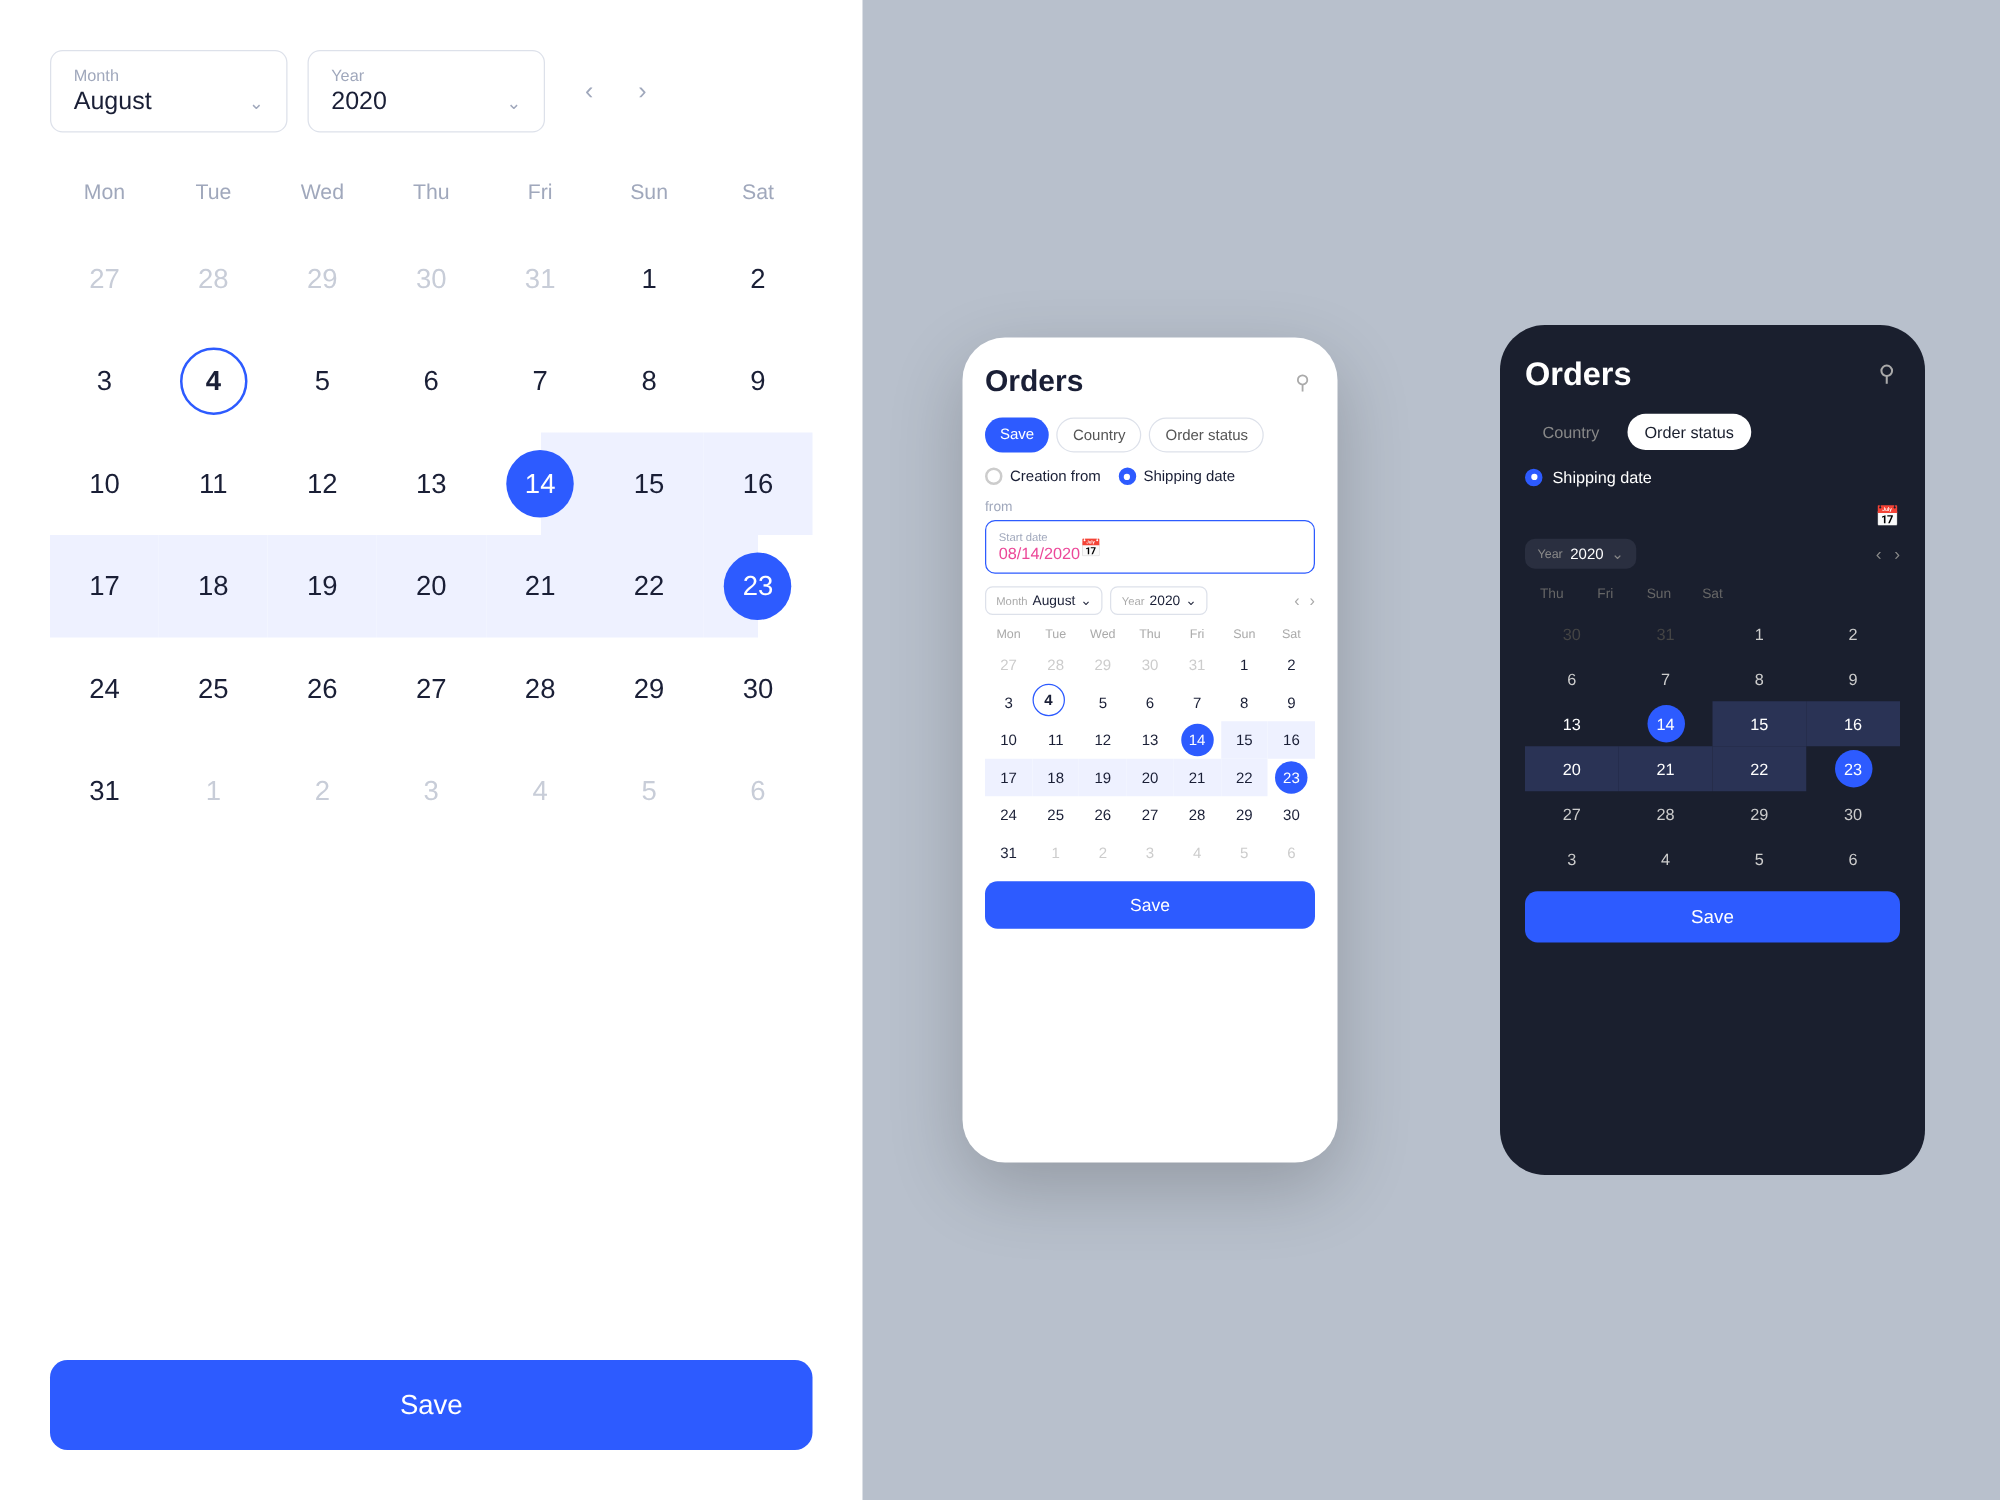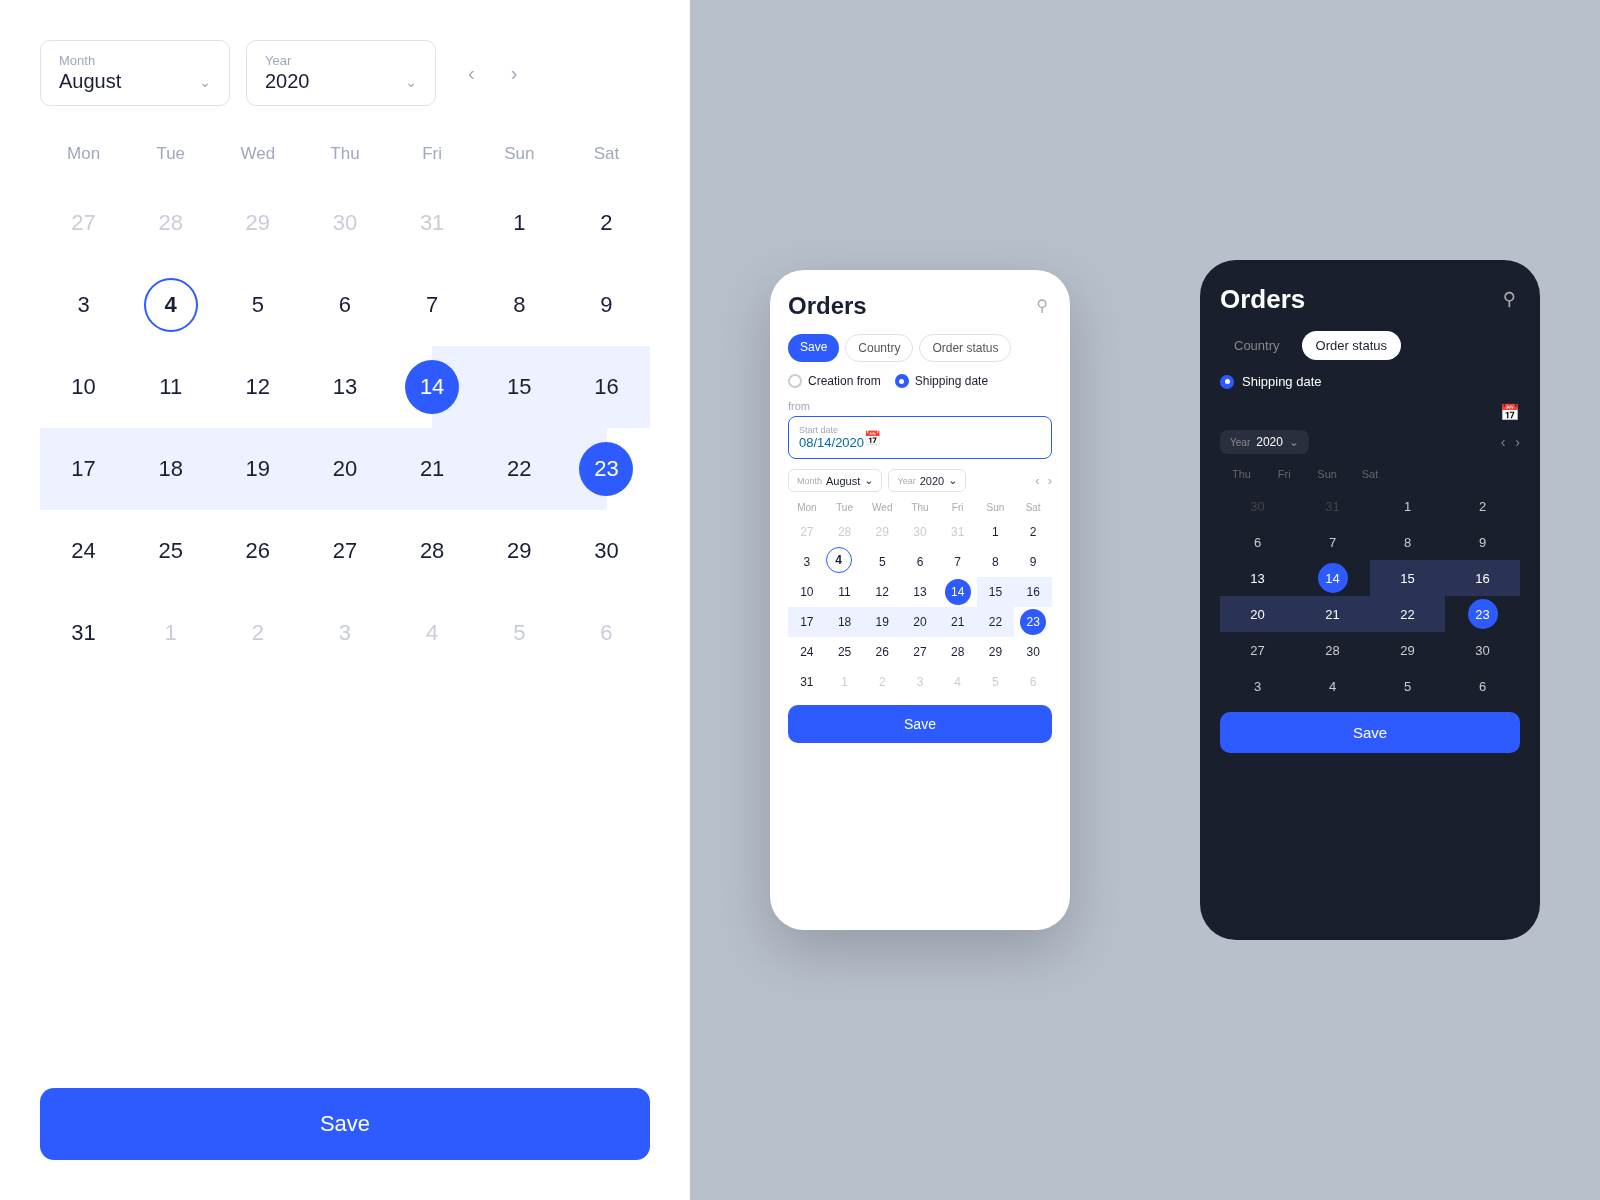--- a/index.html
+++ b/index.html
@@ -447,21 +447,21 @@
       flex-direction: column;
     }
 
     .date-input-box .input-sublabel {
       font-size: 9px;
       color: #a0a8bc;
     }
 
     .date-input-box .input-value {
       font-size: 13px;
-      color: #0369a1;
+      color: #ec4899;
     }
 
     .calendar-icon-small {
       color: #a0a8bc;
       font-size: 14px;
     }
 
     .mini-controls {
       display: flex;
       align-items: center;

